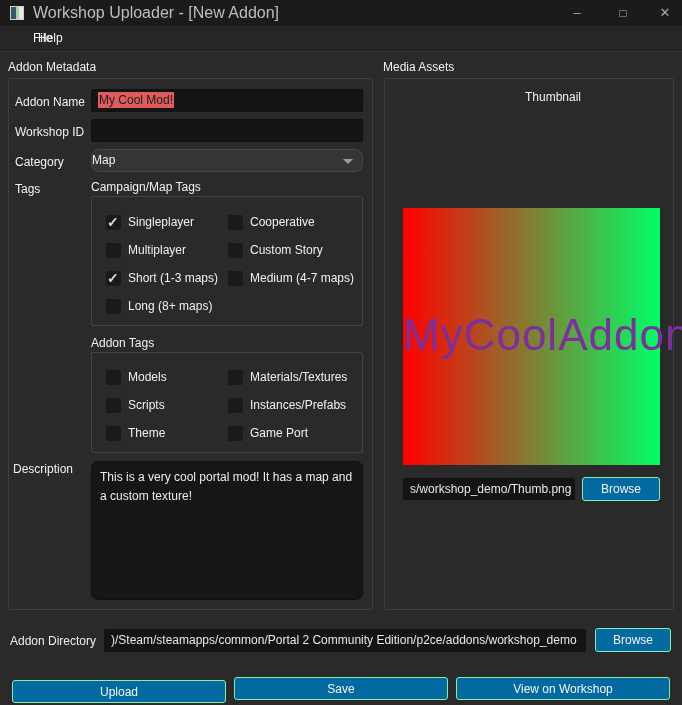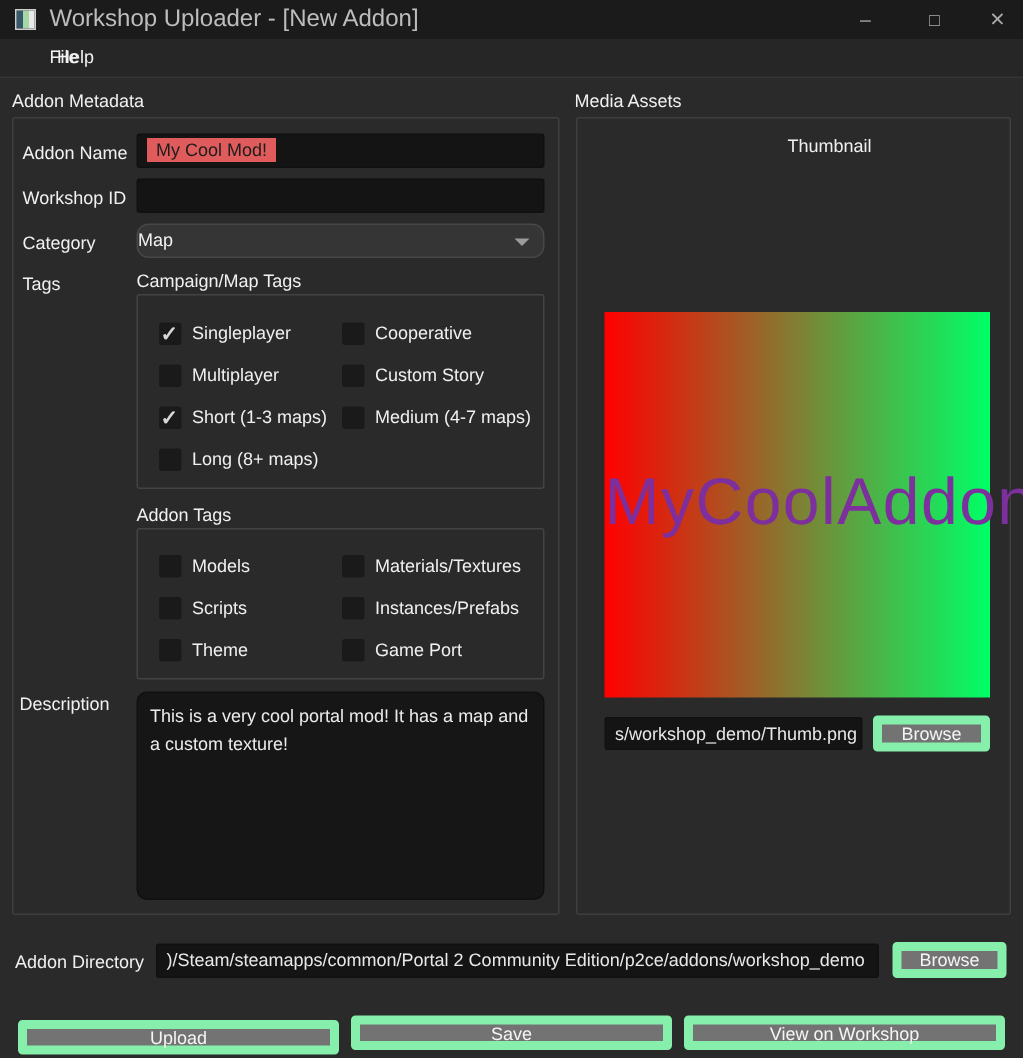--- a/index.html
+++ b/index.html
@@ -37,21 +37,21 @@
 
   
   .groupbox { position:absolute; border:1px solid #3e3e3e; border-radius:2px; background:transparent; }
   .tagbox { position:absolute; border:1px solid #434343; border-radius:2px; }
 
   
   .field-label { position:absolute; color:#f0f0f0; white-space:nowrap; }
   .text-input { position:absolute; background:#141414; border:1px solid #101010; border-radius:2px;
     color:#e8e8e8; font-size:12px; line-height:21px; padding:0 6px; white-space:nowrap; overflow:hidden; }
   input.text-input { line-height:normal; font-family:"Liberation Sans", sans-serif; outline:none; }
-  .selection-span { background:#e05c5c; color:#1d1d1d; padding:1px 6px; }
+  .selection-span { background:#e05c5c; color:#1d1d1d; padding:1px 1px; }
 
   .combo { position:absolute; background:#353535; border:1px solid #474747; border-radius:8px;
     color:#f2f2f2; line-height:21px; padding:0 0; }
   .combo-arrow { position:absolute; right:9px; top:9px; width:0; height:0;
     border-left:5px solid transparent; border-right:5px solid transparent; border-top:5px solid #9b9b9b; }
 
   
   .cb-item { position:absolute; display:flex; align-items:center; gap:7px; height:16px; cursor:default; }
   .cb-box { width:15px; height:15px; background:#1a1a1a; border-radius:2px; position:relative; flex:0 0 15px; }
   .cb-box.checked::after { content:"✓"; position:absolute; left:1px; top:-1px;
@@ -63,21 +63,21 @@
     color:#ececec; padding:6px 8px; line-height:1.55; }
 
   
   .thumb { position:absolute; left:403px; top:208px; width:257px; height:257px;
     background:linear-gradient(90deg,#ff0000,#00ff66);
     display:flex; flex-direction:row; justify-content:space-between; align-items:center;
     padding:6px 0 10px 0; color:#7d2f9e; }
   .thumb-line { font-size:44px; line-height:1.45; letter-spacing:1px; }
 
   
-  .btn { position:absolute; background:#737373; border:6px solid #86efac; border-radius:3px;
+  .btn { position:absolute; background:#0369a1; border:1px solid #86efac; border-radius:3px;
     color:#f5f5f5; font-size:12px; text-align:center; cursor:default;
     display:flex; align-items:center; justify-content:center; font-family:"Liberation Sans", sans-serif; }
 </style>
 </head>
 <body>
 
 <div class="titlebar">
   <div class="app-icon"></div>
   <div class="win-title">Workshop Uploader - [New Addon]</div>
   <div class="win-btn min">–</div>

